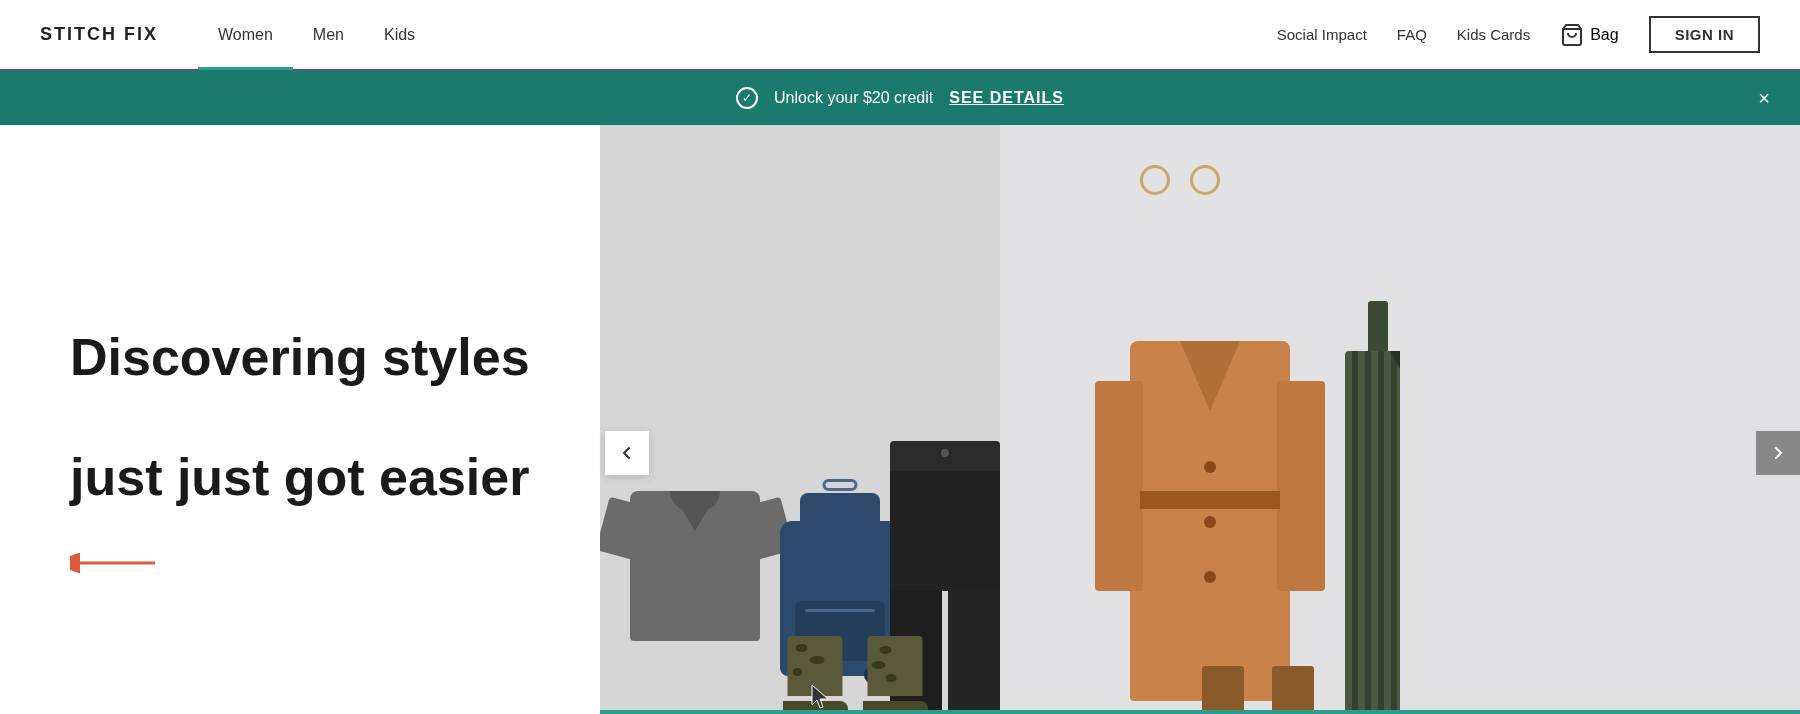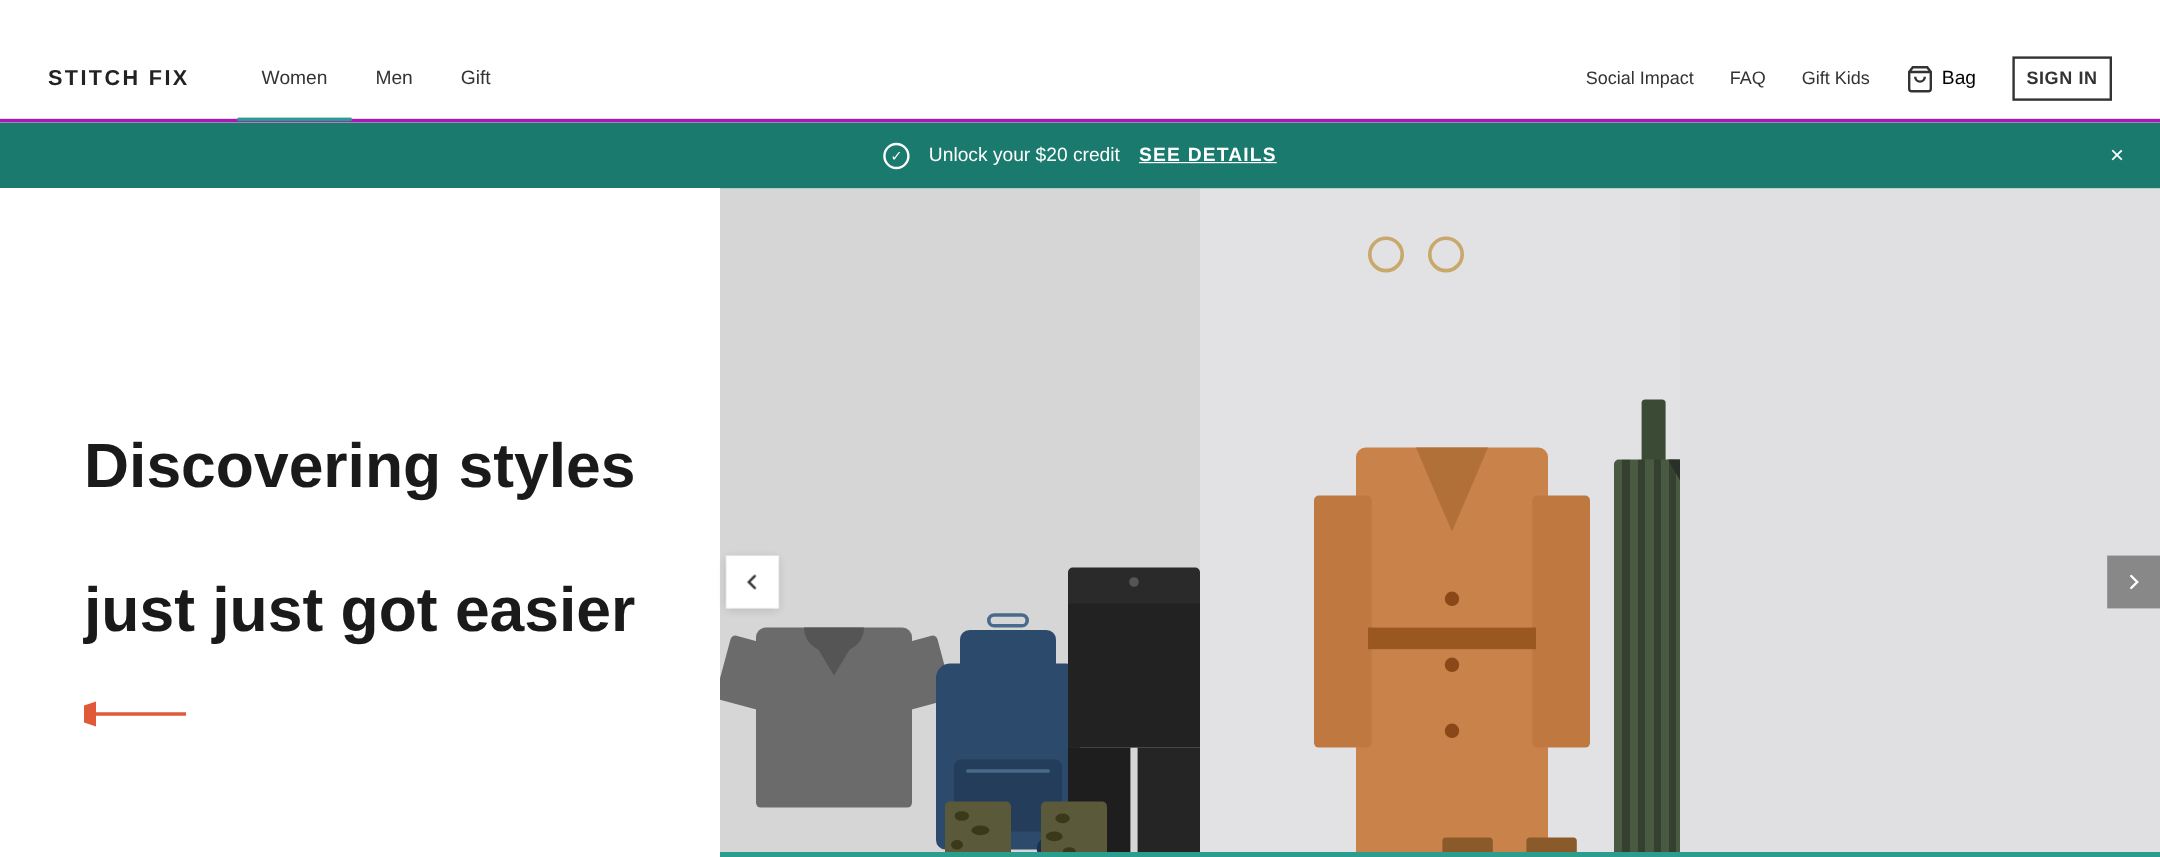--- a/index.html
+++ b/index.html
@@ -5,24 +5,23 @@
     * { margin: 0; padding: 0; box-sizing: border-box; }
     body { font-family: 'Helvetica Neue', Arial, sans-serif; background: #fff; overflow-x: hidden; width: 1800px; }
 
     
     .navbar {
       display: flex;
       align-items: center;
       padding: 0 40px;
       height: 70px;
       background: #fff;
-      border-bottom: 3px solid #a21caf;
+      border-bottom: 1px solid #a21caf;
       position: relative;
       z-index: 10;
-      margin-top: 32px;
     }
     .navbar-logo {
       font-size: 18px;
       font-weight: 700;
       letter-spacing: 2px;
       color: #222;
       margin-right: 40px;
       white-space: nowrap;
     }
     .nav-links {
@@ -71,21 +70,21 @@
       align-items: center;
       gap: 6px;
       cursor: pointer;
     }
     .bag-icon {
       width: 24px;
       height: 24px;
     }
     .sign-in-btn {
       border: 2px solid #333;
-      padding: 8px 10px;
+      padding: 8px 24px;
       font-size: 15px;
       font-weight: 600;
       cursor: pointer;
       background: #fff;
       color: #333;
       letter-spacing: 0.5px;
     }
 
     
     .banner {
@@ -626,27 +625,27 @@
   </style>
 </head>
 <body>
 
 <nav class="navbar">
   <div class="navbar-logo">STITCH FIX</div>
 
   <div class="nav-links">
     <a class="nav-link active">Women</a>
     <a class="nav-link">Men</a>
-    <a class="nav-link">Gift</a>
+    <a class="nav-link">Kids</a>
   </div>
 
   <div class="navbar-right">
     <a class="navbar-right-link">Social Impact</a>
     <a class="navbar-right-link">FAQ</a>
-    <a class="navbar-right-link">Gift Kids</a>
+    <a class="navbar-right-link">Kids Cards</a>
 
     <div class="bag-icon-wrapper">
       <svg class="bag-icon" viewBox="0 0 24 24" fill="none" stroke="#333" stroke-width="2">
         <path d="M6 2L3 6v14a2 2 0 002 2h14a2 2 0 002-2V6l-3-4z"></path>
         <line x1="3" y1="6" x2="21" y2="6"></line>
         <path d="M16 10a4 4 0 01-8 0"></path>
       </svg>
       <span>Bag</span>
     </div>
 

